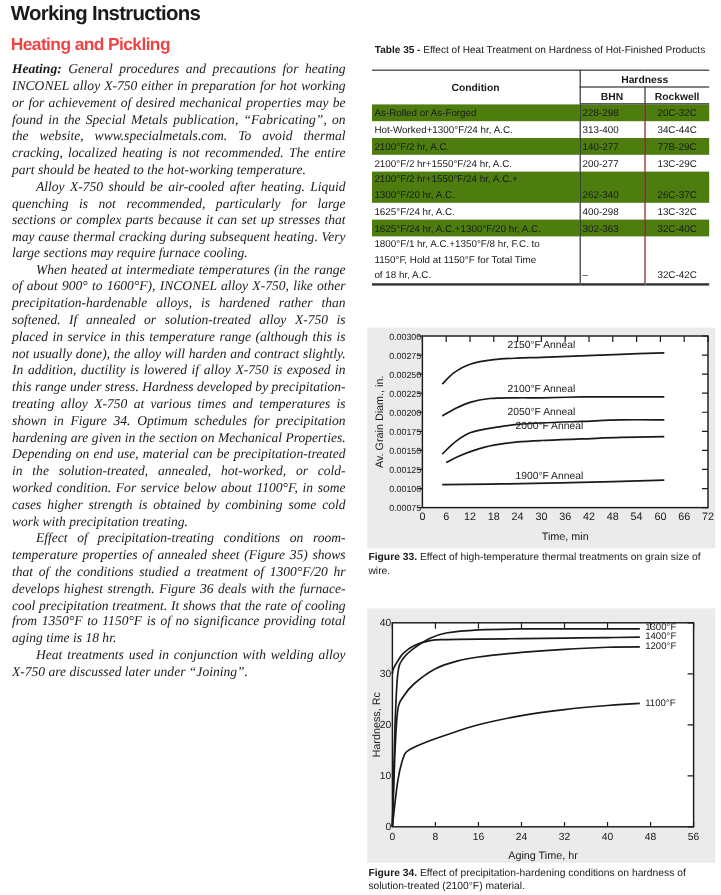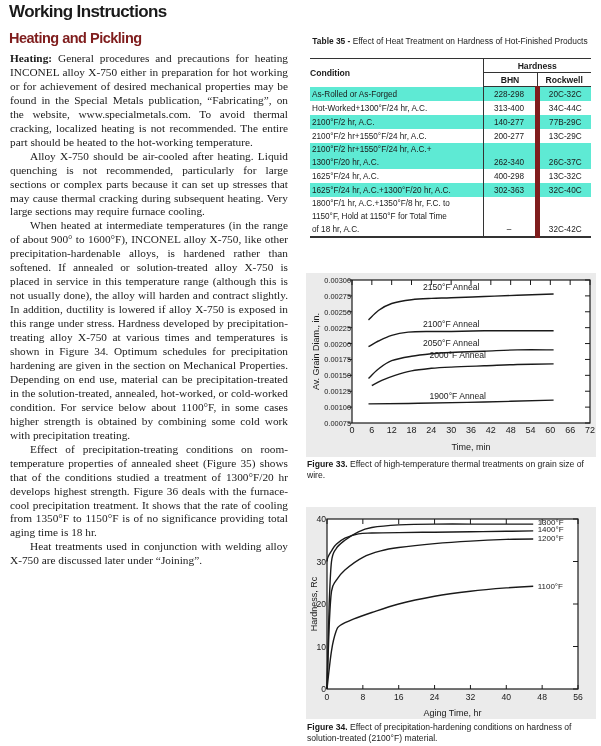--- a/index.html
+++ b/index.html
@@ -1,41 +1,41 @@
 <!DOCTYPE html>
 <html><head>
 <meta charset="utf-8">
 <style>
   * { box-sizing: border-box; margin: 0; padding: 0; }
   html, body { width: 601px; height: 746px; background: #ffffff; overflow: hidden; }
   body { position: relative; color: #1a1a1a; }
 
   .h1 { position: absolute; left: 9px; top: 2px; font-family: "Liberation Sans", sans-serif; font-weight: bold; font-size: 17px; letter-spacing: -0.6px; color: #1a1a1a; }
-  .h2 { position: absolute; left: 9px; top: 30px; font-family: "Liberation Sans", sans-serif; font-weight: bold; font-size: 14.5px; letter-spacing: -0.5px; color: #7f1d1d; }
-
-  .body-col { position: absolute; left: 10px; top: 52px; width: 278px; font-family: "Liberation Serif", serif; font-size: 11.3px; line-height: 13.95px; text-align: justify; color: #1a1a1a; }
+  .h2 { position: absolute; left: 9px; top: 30px; font-family: "Liberation Sans", sans-serif; font-weight: bold; font-size: 14.5px; letter-spacing: -0.5px; color: #ef4444; }
+
+  .body-col { position: absolute; left: 10px; top: 52px; width: 278px; font-family: "Liberation Serif", serif; font-size: 11.3px; line-height: 13.95px; text-align: justify; color: #1a1a1a; font-style: italic; }
   .body-col p { text-indent: 20px; }
   .body-col p.first { text-indent: 0; }
   .body-col b { font-weight: bold; }
 
   
   .tbl-title { position: absolute; left: 305px; top: 36px; width: 290px; text-align: center; font-family: "Liberation Sans", sans-serif; font-size: 8.4px; line-height: 10px; color: #1a1a1a; }
   .tbl-title b { font-weight: 900; }
   table.t35 { position: absolute; left: 310px; top: 58px; width: 281px; border-collapse: collapse; font-family: "Liberation Sans", sans-serif; font-size: 8.2px; color: #1a1a1a; }
   table.t35 thead tr:first-child th { border-top: 1.5px solid #333; }
   table.t35 th { font-weight: 900; font-size: 8.6px; height: 14px; }
-  table.t35 th.cond { text-align: left; border-right: 1px solid #333; }
+  table.t35 th.cond { text-align: center; border-right: 1px solid #333; }
   table.t35 th.hard { border-bottom: 1px solid #333; }
   table.t35 th.bhn { border-right: 1px solid #333; }
   table.t35 thead tr:last-child th { border-bottom: 1px solid #333; }
   table.t35 td { height: 14px; line-height: 13px; padding: 0 2px; vertical-align: bottom; }
   table.t35 td.c1 { width: 173px; border-right: 1px solid #333; }
-  table.t35 td.c2 { width: 54px; text-align: center; border-right: 5px solid #7f1d1d; }
+  table.t35 td.c2 { width: 54px; text-align: left; border-right: 1px solid #7f1d1d; }
   table.t35 td.c3 { text-align: center; }
-  table.t35 tr.shade td { background: #5eead4; }
+  table.t35 tr.shade td { background: #4d7c0f; }
   table.t35 tbody tr:last-child td { border-bottom: 2px solid #333; }
   .cond-text { white-space: pre-line; }
 
   
   .fig { position: absolute; background: #ebebeb; }
   .fig33 { left: 306px; top: 273px; width: 290px; height: 184px; }
   .fig34 { left: 306px; top: 507px; width: 290px; height: 212px; }
   .fig svg { display: block; }
   .caption { position: absolute; font-family: "Liberation Sans", sans-serif; font-size: 8.6px; line-height: 10.5px; color: #1a1a1a; }
   .caption b { font-weight: 900; }

